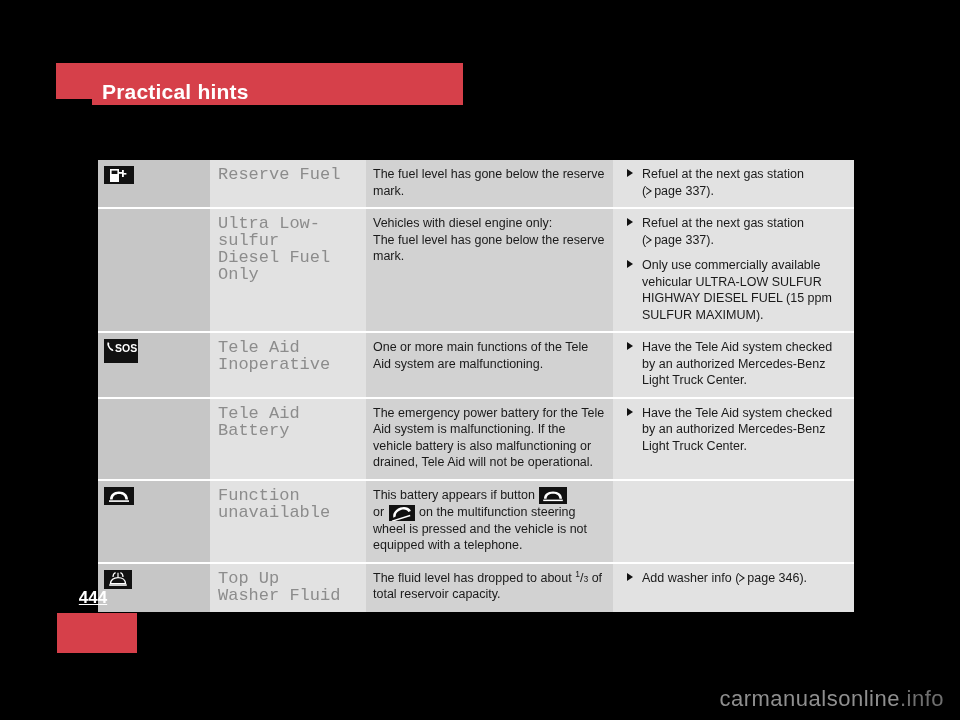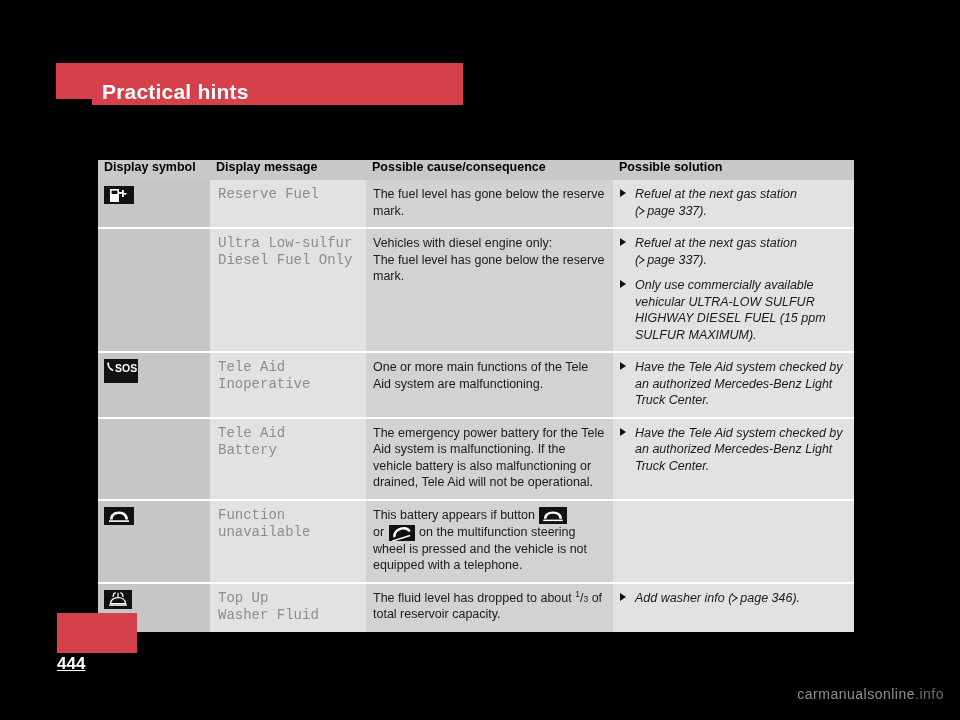--- a/index.html
+++ b/index.html
@@ -85,28 +85,28 @@
   .sh-sol   { background: #e2e2e2; }
 
   .cell {
     padding: 6px 8px 8px 6px;
     font-size: 12.5px;
     line-height: 16.5px;
     color: #1a1a1a;
   }
   .cell.msg {
     font-family: "Liberation Mono", "DejaVu Sans Mono", monospace;
-    font-size: 14px;
+    font-size: 17px;
     line-height: 17px;
     color: #8c8c8c;
     white-space: pre-line;
     padding-left: 8px;
   }
   .cell.cause { padding-left: 7px; padding-right: 6px; }
-  .cell.sol   { padding-left: 0px; padding-right: 6px; font-style: italic; }
+  .cell.sol   { padding-left: 7px; padding-right: 6px; }
   .cell.sym   { padding: 6px 0 8px 6px; }
 
   
   tr.sep td { height: 2px; padding: 0; background: #ffffff; font-size: 0; line-height: 0; }
 
   
   ul.bul { margin: 0; padding: 0; list-style: none; }
   ul.bul li {
     position: relative;
     padding-left: 22px;
@@ -185,39 +185,39 @@
     position: absolute;
     left: 57px;
     top: 613px;
     width: 80px;
     height: 40px;
     background: #d6404a;
   }
   .pagenum {
     position: absolute;
     left: 57px;
-    top: 654px;
+    top: 588px;
     width: 72px;
-    text-align: left;
+    text-align: center;
     font-size: 17px;
     font-weight: bold;
     color: #ffffff;
     text-decoration: underline;
   }
 
   
   .watermark {
     position: absolute;
     left: 0;
     top: 686px;
     width: 960px;
     text-align: right;
     padding-right: 16px;
     box-sizing: border-box;
-    font-size: 14px;
+    font-size: 22px;
     letter-spacing: 0.5px;
     color: #8f8f8f;
   }
   .watermark .dim { color: #6f6f6f; }
 </style>
 </head>
 <body>
 
 <div class="header-band"></div>
 <div class="header-notch"></div>
@@ -226,26 +226,20 @@
 <div class="table-wrap">
 <table class="dm">
   <colgroup>
     <col class="c-sym">
         <col class="c-msg">
         <col class="c-cause">
         <col class="c-sol">
   </colgroup>
 
   <tbody>
-        <tr class="hdr">
-    <td class="pad">Display symbol</td>
-    <td class="pad">Display message</td>
-    <td class="pad">Possible cause/consequence</td>
-    <td class="pad">Possible solution</td>
-  </tr>
 
   <tr>
     <td class="sh-sym">
       <div class="cell sym">
         <span class="chip chip-fuel">
           <svg width="30" height="18" viewBox="0 0 30 18">
             <rect x="6" y="3" width="9" height="13" fill="#ffffff"></rect>
             <rect x="7.6" y="4.6" width="5.8" height="3.4" fill="#111111"></rect>
             <rect x="15" y="6" width="4" height="1.8" fill="#ffffff"></rect>
             <rect x="18" y="4" width="1.8" height="7" fill="#ffffff"></rect>

